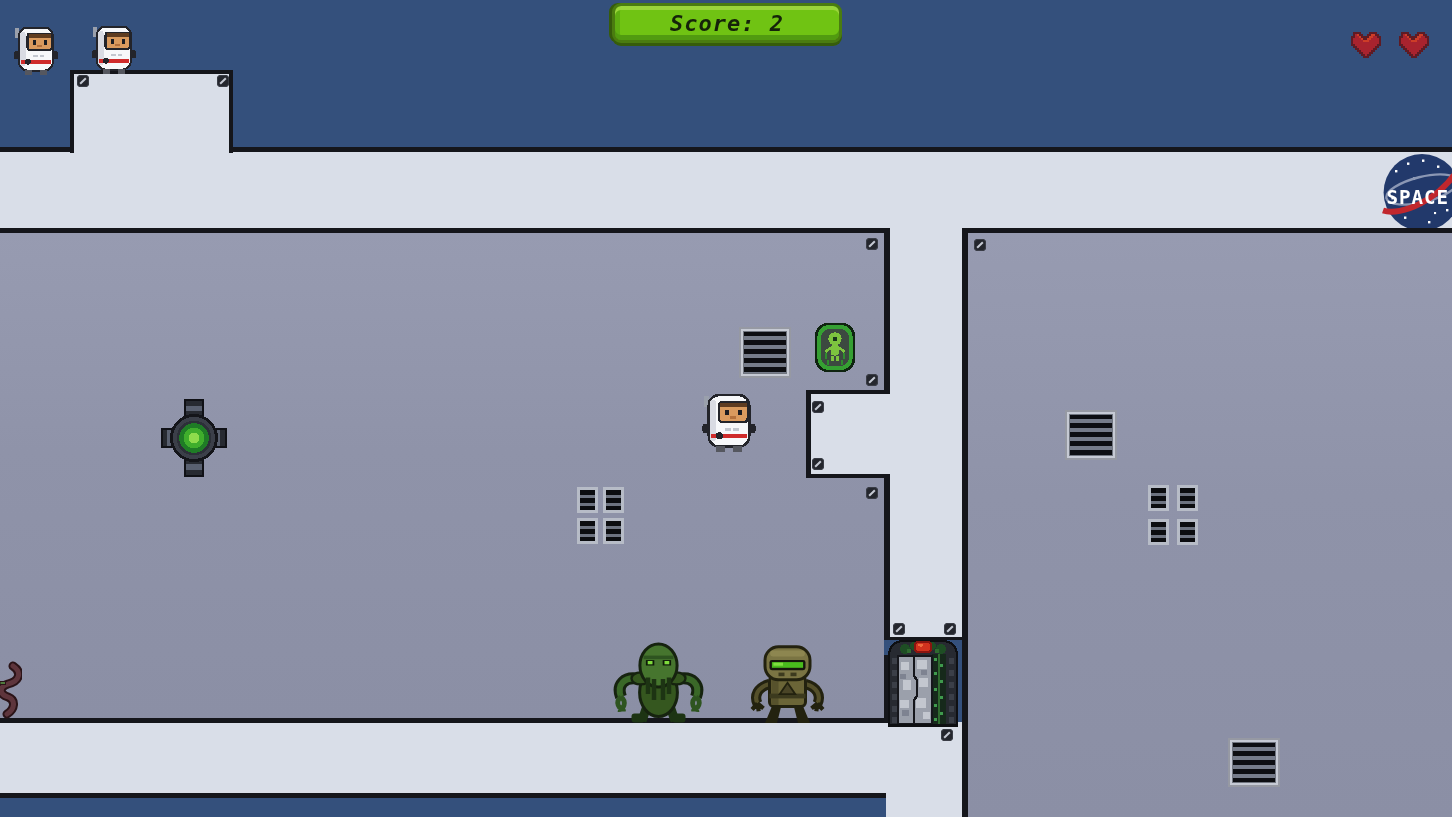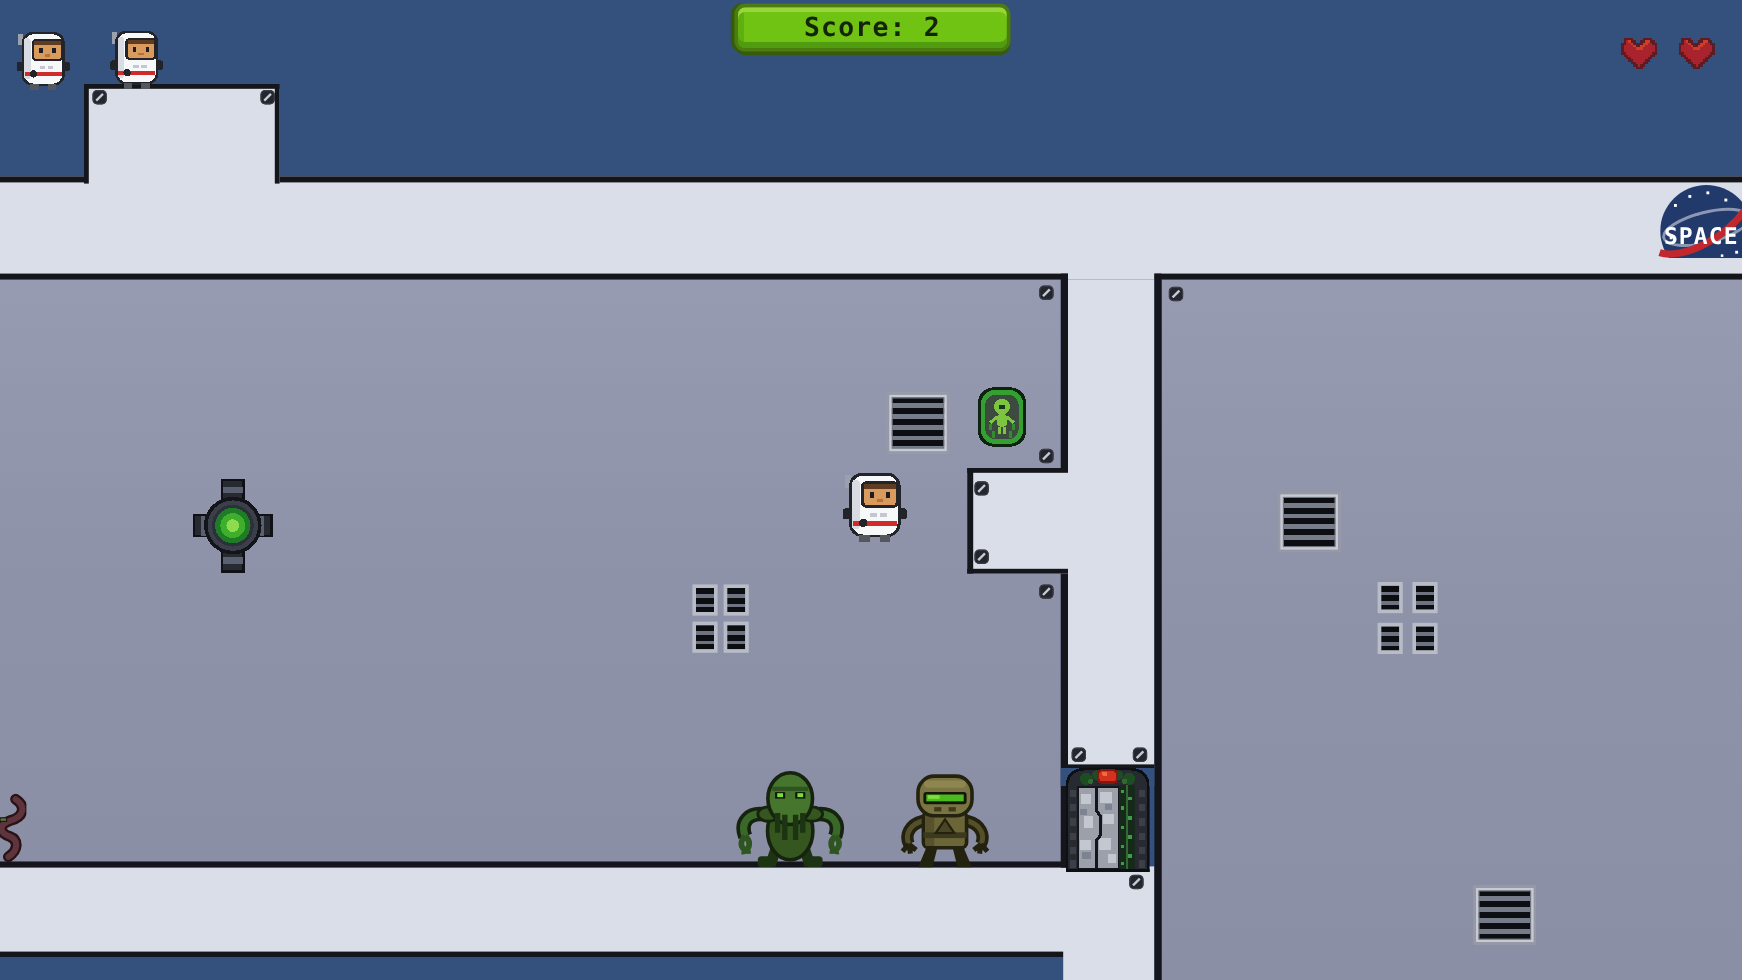--- a/index.html
+++ b/index.html
@@ -29,21 +29,21 @@
   
   .vent-big{border:4px solid #c6cad4;background:repeating-linear-gradient(180deg,#0d0e12 0 5px,#767c8a 5px 9px);box-shadow:0 0 0 1px #70757f inset;}
   .vent-big::after{content:"";position:absolute;inset:-4px;border:2px solid rgba(60,63,72,.35);}
   .vent-small{border:3px solid #b7bcc7;background:repeating-linear-gradient(180deg,#0c0d10 0 5px,#6d7380 5px 8px);}
   
   .score-badge{
     left:612px;top:3px;width:230px;height:40px;
     background:#70c313;border:3px solid #4a7c10;border-radius:9px;
     box-shadow:0 3px 0 #365c0b,-3px 0 0 #365c0b,inset 0 4px 0 #9ad53b,inset 0 -5px 0 #519b10,inset 5px 0 0 #5fae12;
     display:flex;align-items:center;justify-content:center;
-    color:#15230a;font-weight:bold;font-size:22px;letter-spacing:1px;
+    color:#15230a;font-weight:bold;font-size:22px;letter-spacing:1px;font-style:italic;
   }
   svg{display:block;}
 </style>
 </head>
 <body>
 
 <div class="scene">
 
   <div class="abs corridor blk corridor-band"></div>
   <div class="abs corridor blk top-slab"></div>
@@ -310,21 +310,21 @@
     </svg>
   </div>
   <div class="abs" style="left:1397px;top:26px;width:34px;height:37px">
     <svg width="34" height="37" viewBox="0 0 17 15" shape-rendering="crispEdges">
       <polygon fill="#5e1b24" points="2,1 6,1 6,2 7,2 7,3 9,3 9,2 10,2 10,1 14,1 14,2 15,2 15,3 16,3 16,8 15,8 15,9 14,9 14,10 13,10 13,11 12,11 12,12 11,12 11,13 10,13 10,14 7,14 7,13 6,13 6,12 5,12 5,11 4,11 4,10 3,10 3,9 2,9 2,8 1,8 1,3 2,3 2,2"></polygon>
       <polygon fill="#a8232e" points="3,2 5,2 5,3 6,3 6,4 7,4 7,5 9,5 9,4 10,4 10,3 11,3 11,2 13,2 13,3 14,3 14,4 15,4 15,7 14,7 14,8 13,8 13,9 12,9 12,10 11,10 11,11 10,11 10,12 9,12 9,13 8,13 8,12 7,12 7,11 6,11 6,10 5,10 5,9 4,9 4,8 3,8 3,7 2,7 2,4 3,4"></polygon>
       <polygon fill="#cd3d27" points="4,2 5,2 5,3 6,3 6,4 7,4 7,5 9,5 9,4 10,4 10,3 11,3 11,2 13,2 13,3 12,3 12,4 11,4 11,5 10,5 10,6 7,6 7,5 6,5 6,4 5,4 5,3 4,3"></polygon>
     </svg>
   </div>
 
-  <div class="abs" style="left:1380px;top:152px;width:72px;height:63px;overflow:hidden">
+  <div class="abs" style="left:1380px;top:152px;width:72px;height:76px;overflow:hidden">
     <svg width="90" height="81" viewBox="0 0 30 27">
       <circle cx="14" cy="13.5" r="12.8" fill="#22396b"></circle>
       <g fill="#ffffff">
         <rect x="5" y="6" width="0.8" height="0.8"></rect>
           <rect x="9" y="3.5" width="0.8" height="0.8"></rect>
           <rect x="14" y="2.5" width="0.8" height="0.8"></rect>
           <rect x="19" y="4.5" width="0.8" height="0.8"></rect>
           <rect x="23" y="8" width="0.8" height="0.8"></rect>
           <rect x="24.5" y="13" width="0.8" height="0.8"></rect>
           <rect x="22" y="19" width="0.8" height="0.8"></rect>

